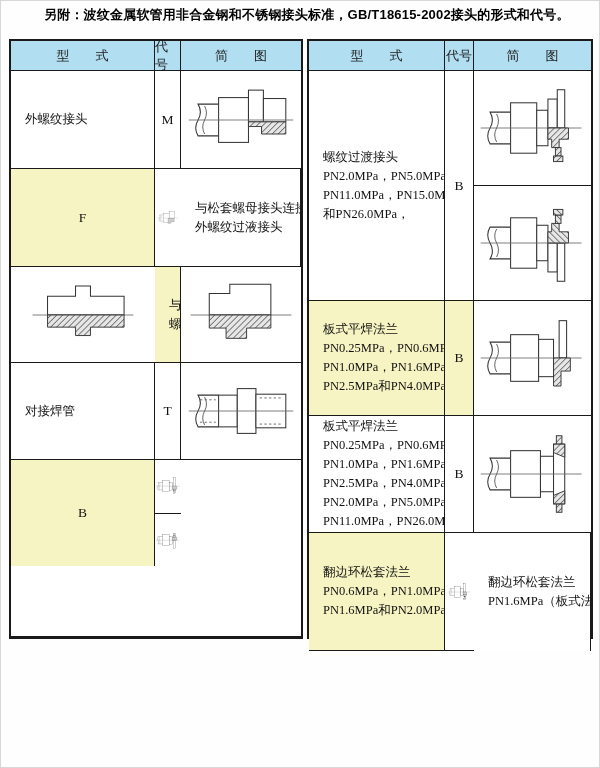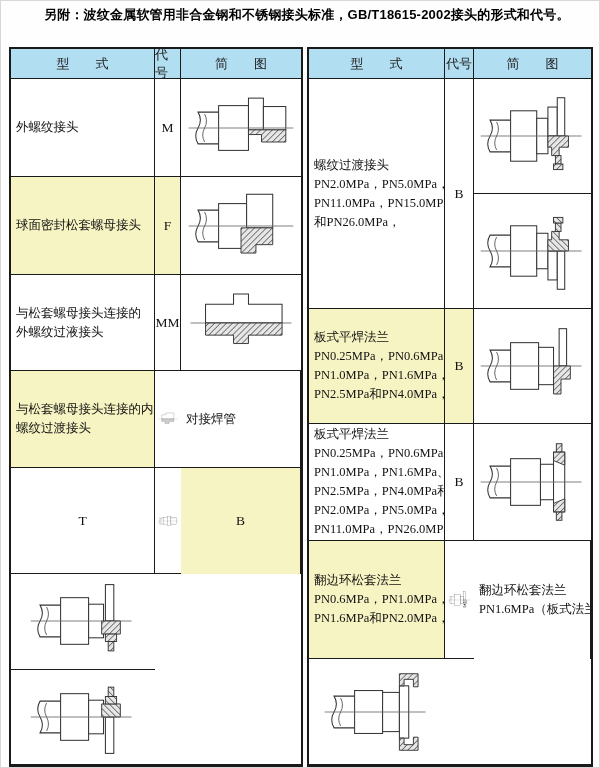--- a/index.html
+++ b/index.html
@@ -1,32 +1,32 @@
 <!DOCTYPE html>
 <html><head>
 <meta charset="utf-8">
 <style>
   html,body{margin:0;padding:0;width:600px;height:768px;overflow:hidden;background:#ffffff;}
   #page{position:absolute;inset:0;background:#fefefe;border:1px solid #d8d8d8;box-sizing:border-box;
         font-family:"Liberation Serif","DejaVu Serif",serif;color:#111;}
   .title{position:absolute;left:7px;top:5px;width:586px;
          font-family:"Liberation Sans","DejaVu Sans",sans-serif;
          font-size:13px;font-weight:600;letter-spacing:0.2px;color:#000;margin-left:36px;}
-  .tbl{position:absolute;top:46px;height:720px;box-sizing:border-box;
+  .tbl{position:absolute;top:38px;height:600px;box-sizing:border-box;
        border:2px solid #1a1a1a;border-bottom-width:3px;display:grid;background:#fff;}
   #tbl-left{left:8px;width:294px;grid-template-columns:144px 26px 1fr;
             grid-template-rows:30px 98px 98px 96px 97px 106px 1fr;}
   #tbl-right{left:306px;width:286px;grid-template-columns:136px 29px 1fr;
              grid-template-rows:30px 230px 115px 117px 118px 1fr;}
   .cell{box-sizing:border-box;border-right:1px solid #1a1a1a;border-bottom:1px solid #1a1a1a;
         display:flex;align-items:center;justify-content:center;overflow:hidden;background:#fff;}
   .lc{border-right:none;} .lr{border-bottom:none;}
   .hd{background:#b2def2;font-family:"Liberation Sans","DejaVu Sans",sans-serif;
       font-size:13px;color:#1c1c1c;}
-  .type-cell{justify-content:flex-start;padding-left:5px;padding-right:3px;
+  .type-cell{justify-content:flex-start;padding-left:14px;padding-right:3px;
              font-size:12.5px;line-height:19px;white-space:pre;text-align:left;}
   .code-cell{font-size:13.5px;}
   .yl{background:#f7f4c3;}
   .diag-cell{padding:2px;}
   .split{flex-direction:column;padding:0;align-items:stretch;}
   .half{flex:1;display:flex;align-items:center;justify-content:center;overflow:hidden;}
   .half.top{border-bottom:1px solid #1a1a1a;}
   .diag{width:112px;height:86px;max-height:96%;}
   .ln{fill:#ffffff;stroke:#333;stroke-width:1.1;}
   .ht{fill:url(#hat);stroke:#333;stroke-width:1;}
@@ -64,35 +64,33 @@
       <svg class="diag" viewBox="0 0 120 90">
         <use href="#pipe-sym"></use>
         <rect class="ln" x="36" y="21" width="32" height="48"></rect>
         <rect class="ln" x="68" y="13" width="16" height="34"></rect>
         <rect class="ln" x="84" y="22" width="24" height="25"></rect>
         <line class="cl" x1="4" y1="45" x2="116" y2="45"></line>
         <path class="ht" d="M68,47 h40 v13 h-26 v-8 h-14 z"></path>
       </svg>
     </div>
 
-    <div class="cell type-cell yl">球面密封松套螺母接头</div>
     <div class="cell code-cell yl">F</div>
     <div class="cell diag-cell lc">
       <svg class="diag" viewBox="0 0 120 90">
         <use href="#pipe-sym"></use>
         <rect class="ln" x="36" y="21" width="30" height="48"></rect>
         <rect class="ln" x="66" y="11" width="28" height="36"></rect>
         <line class="cl" x1="4" y1="45" x2="116" y2="45"></line>
         <path class="ht" d="M60,47 h34 v18 h-18 v9 h-16 z"></path>
       </svg>
     </div>
 
     <div class="cell type-cell">与松套螺母接头连接的
 外螺纹过液接头</div>
-    <div class="cell code-cell">MM</div>
     <div class="cell diag-cell lc">
       <svg class="diag" viewBox="0 0 120 90">
         <path class="ln" d="M22,45 V25 H52 V14 H68 V25 H104 V45 Z"></path>
         <line class="cl" x1="6" y1="45" x2="114" y2="45"></line>
         <path class="ht" d="M22,45 h82 v13 h-36 v9 h-16 v-9 h-30 z"></path>
       </svg>
     </div>
 
     <div class="cell type-cell yl">与松套螺母接头连接的内
 螺纹过渡接头</div>

